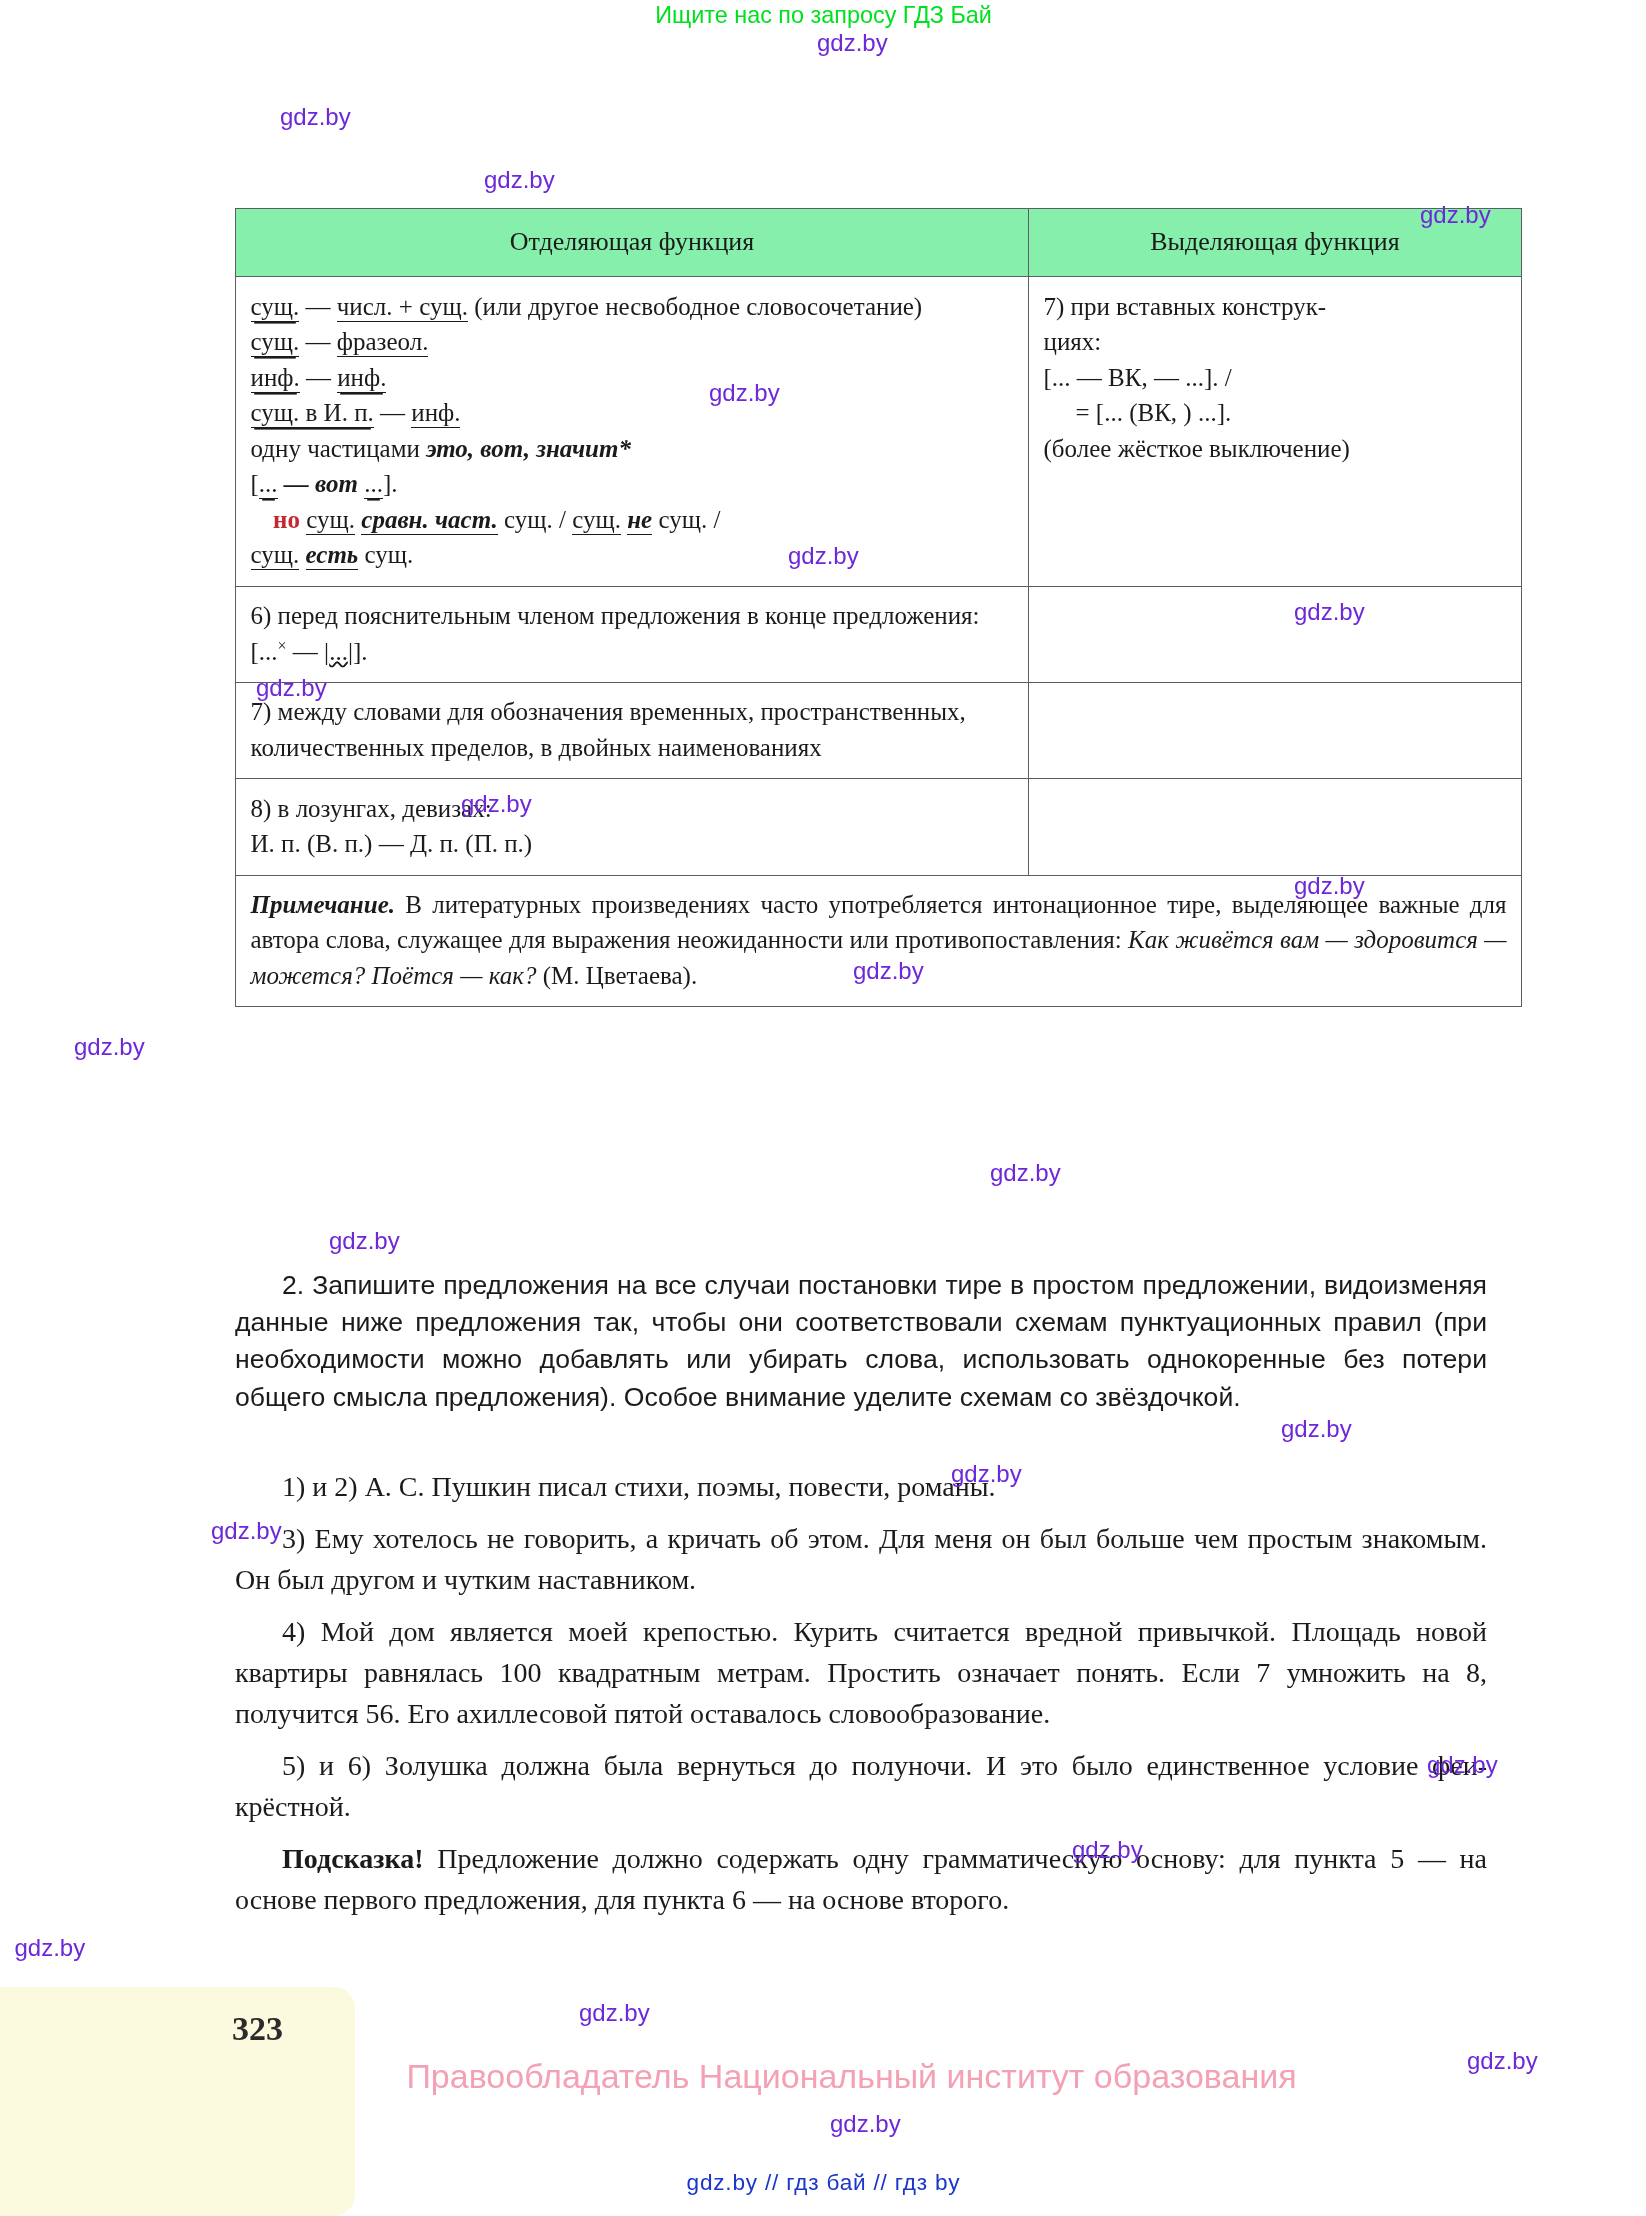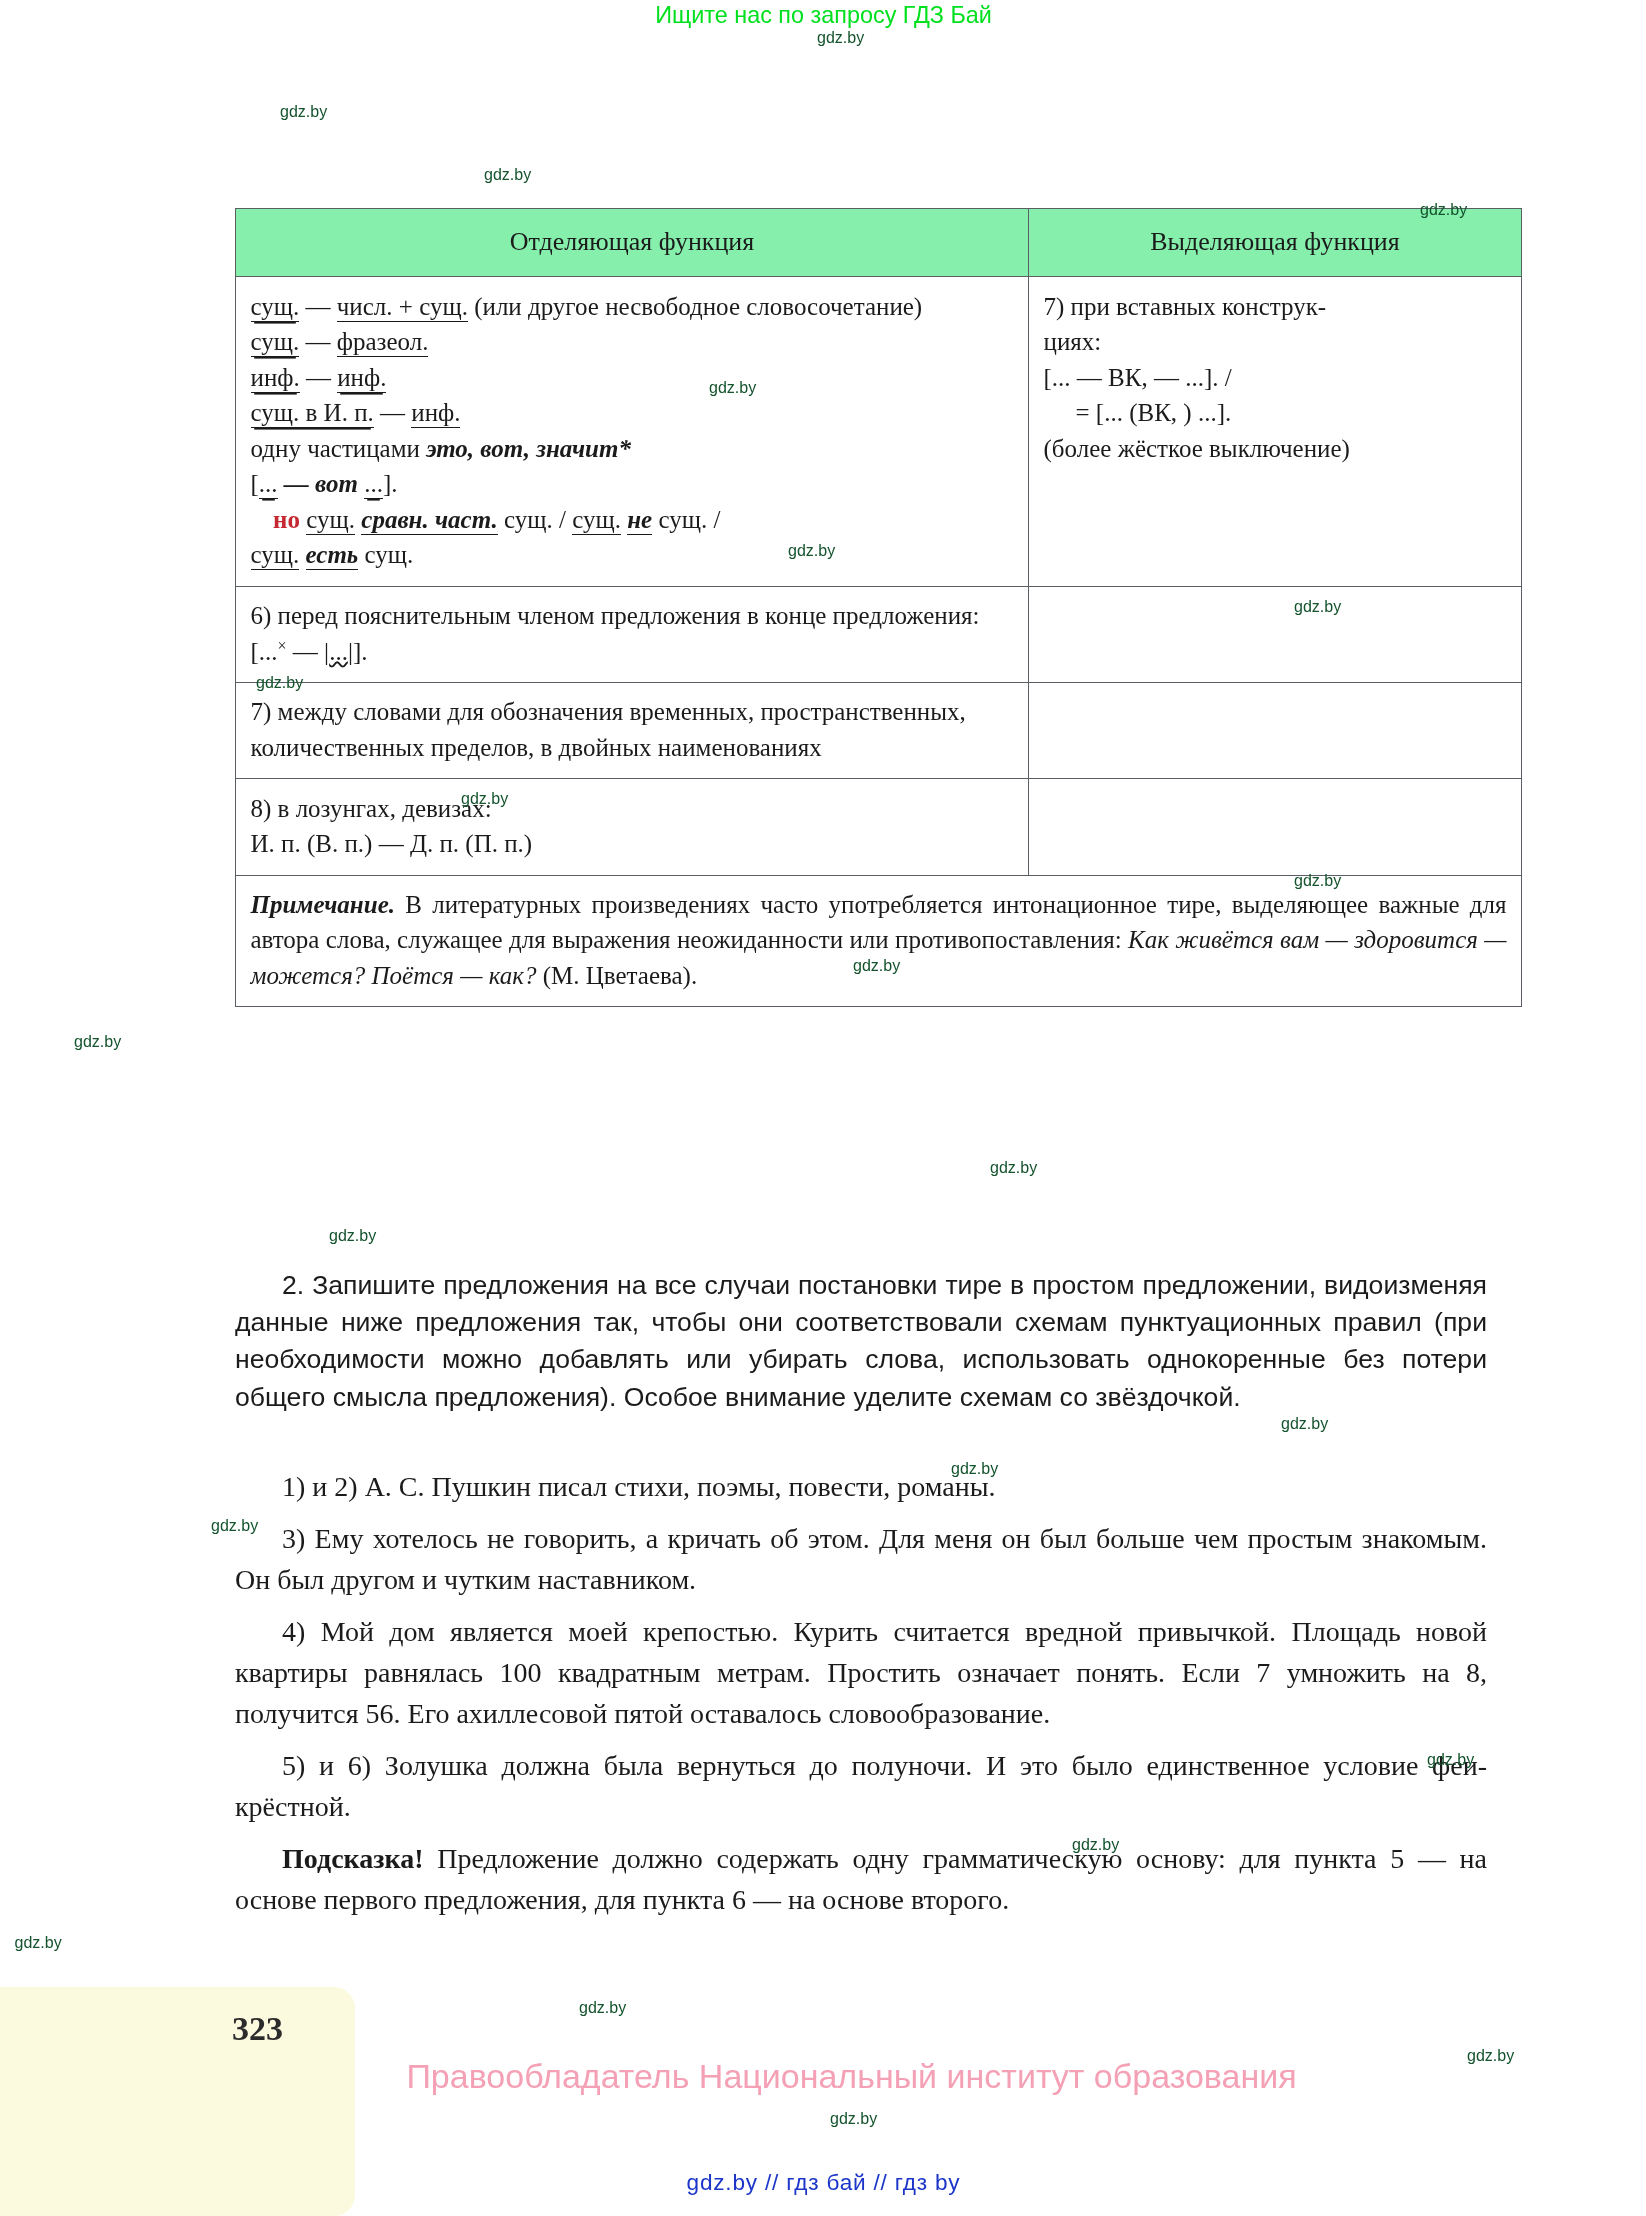--- a/index.html
+++ b/index.html
@@ -13,22 +13,22 @@
     position: relative;
     overflow: hidden;
     font-family: "Liberation Serif", "DejaVu Serif", serif;
     color: #1b1b1b;
   }
 
   
   .wm {
     position: absolute;
     font-family: "Liberation Sans", sans-serif;
-    font-size: 16px;
-    color: #14532d;
+    font-size: 24px;
+    color: #6d28d9;
     white-space: nowrap;
     z-index: 30;
     pointer-events: none;
   }
 
   .promo-header {
     position: absolute;
     top: 2.4px;
     left: 0;
     width: 1647px;

